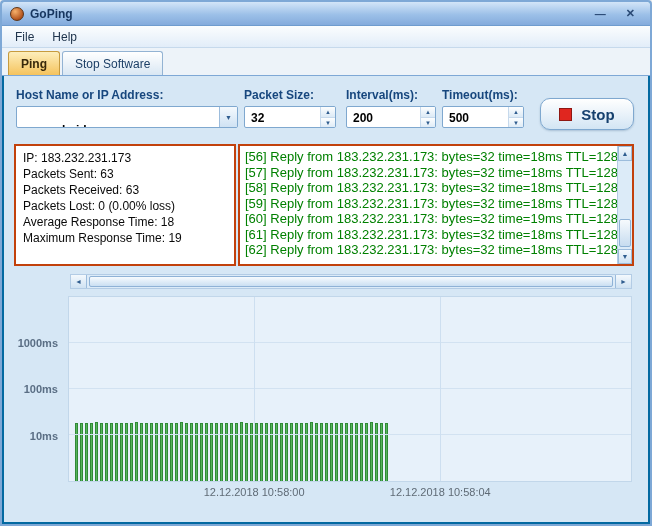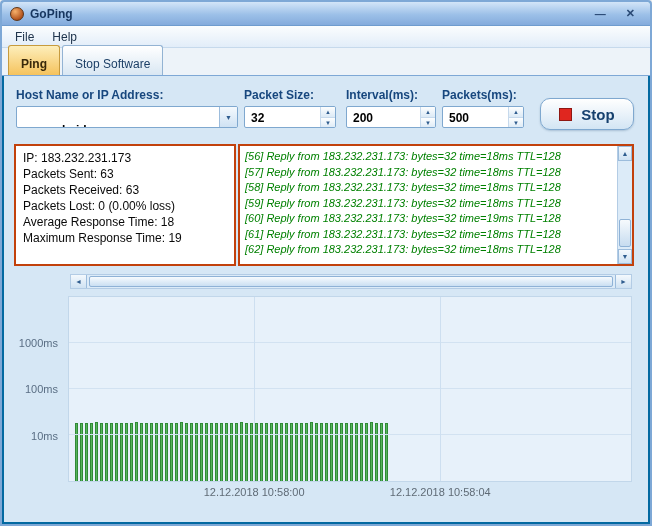--- a/index.html
+++ b/index.html
@@ -8,55 +8,55 @@
   
   .titlebar{height:24px;background:linear-gradient(#d3e5f8,#9cc0e8 55%,#84abdc);display:flex;align-items:center;padding:0 8px;gap:6px;border-bottom:1px solid #6f9cce;}
   .app-icon{width:14px;height:14px;border-radius:50%;background:radial-gradient(circle at 35% 30%,#f6b06a,#b3541e 70%,#6e2f0e);border:1px solid #5f3414;}
   .title{font-size:12px;font-weight:bold;color:#17365f;flex:1;}
   .winbtn{font-size:11px;font-weight:bold;color:#2a4a75;padding:0 7px;cursor:default;}
   
   .menubar{height:22px;background:linear-gradient(#fbfdfe,#e2edf9);border-bottom:1px solid #c6d9ec;display:flex;align-items:center;padding:0 4px;}
   .menu-item{font-size:12px;color:#20354d;padding:3px 9px;}
   
   .tabstrip{height:28px;background:#edf3f9;display:flex;align-items:flex-end;padding:0 0 0 6px;border-bottom:1px solid #7ea8d6;}
-  .tab{font-size:12px;color:#1c3f66;padding:11px 12px 4px;border:1px solid #93b3d3;border-bottom:none;border-radius:3px 3px 0 0;margin-right:2px;background:linear-gradient(#ffffff,#d9e7f3);}
+  .tab{font-size:12px;color:#1c3f66;padding:5px 12px 4px;border:1px solid #93b3d3;border-bottom:none;border-radius:3px 3px 0 0;margin-right:2px;background:linear-gradient(#ffffff,#d9e7f3);}
   .tab.active{background:linear-gradient(#fdeebb,#f5c35d);border-color:#c79b3e;font-weight:bold;color:#38280a;}
   
   .content{position:absolute;left:2px;right:2px;top:74px;bottom:2px;background:#d6e7f5;}
   .lbl{position:absolute;top:12px;font-size:12px;font-weight:bold;color:#17477e;white-space:nowrap;}
   .combo{position:absolute;left:12px;top:30px;width:222px;height:22px;background:#fff;border:1px solid #7fa8cf;border-radius:2px;display:flex;overflow:hidden;}
   .combo-text{flex:1;font-size:12px;font-weight:bold;color:#000;padding:16px 6px;white-space:nowrap;margin-left:8px;}
   .combo-btn{width:18px;border-left:1px solid #9cbcdc;background:linear-gradient(#f4f9fd,#cfe2f3);display:flex;align-items:center;justify-content:center;font-size:7px;color:#2f5d8f;}
   .spin{position:absolute;top:30px;height:22px;background:#fff;border:1px solid #7fa8cf;border-radius:2px;display:flex;overflow:hidden;}
   .spin-val{flex:1;font-size:12px;font-weight:bold;color:#000;padding:4px 6px;}
   .spin-btns{width:15px;display:flex;flex-direction:column;border-left:1px solid #c6d9ec;}
   .spin-up,.spin-down{flex:1;font-size:6px;line-height:10px;text-align:center;color:#2f5d8f;background:linear-gradient(#fdfefe,#dceaf6);}
   .spin-up{border-bottom:1px solid #c6d9ec;}
   .stop-btn{position:absolute;left:536px;top:22px;width:94px;height:32px;border:1px solid #7fa8cf;border-radius:10px;background:linear-gradient(#ffffff,#d3e5f4);display:flex;align-items:center;justify-content:center;gap:9px;box-shadow:0 1px 2px rgba(40,80,120,.25);}
   .stop-icon{width:13px;height:13px;background:#e0261f;border:1px solid #8f1712;}
   .stop-label{font-size:15px;font-weight:bold;color:#16406e;}
   .panel{position:absolute;top:68px;background:#fff;border:2px solid #c2410c;}
   .stats{left:10px;width:222px;height:122px;padding:4px 7px;}
   .stat-line{font-size:12px;line-height:16px;color:#0a0a0a;white-space:nowrap;}
   .logpanel{left:234px;width:396px;height:122px;display:flex;padding:0;}
   .log-list{flex:1;padding:3px 5px;overflow:hidden;}
-  .log-line{font-size:11px;line-height:15.5px;white-space:nowrap;font-style:italic;}
+  .log-line{font-size:13px;line-height:15.5px;white-space:nowrap;}
   .vscroll{width:15px;background:#dcebf8;border-left:1px solid #b3cce5;display:flex;flex-direction:column;}
   .vs-btn{height:15px;font-size:7px;color:#2f5d8f;text-align:center;line-height:14px;background:linear-gradient(#f4f9fd,#cfe2f3);border:1px solid #9cbcdc;}
   .vs-track{flex:1;position:relative;}
   .vs-thumb{position:absolute;left:1px;right:1px;bottom:2px;height:28px;background:linear-gradient(#f6fafd,#c7dcf0);border:1px solid #8fb2d6;border-radius:2px;}
   .hscroll{position:absolute;left:66px;top:198px;width:562px;height:15px;background:#dcebf8;border:1px solid #b3cce5;display:flex;}
   .hs-btn{width:16px;font-size:7px;color:#2f5d8f;text-align:center;line-height:13px;background:linear-gradient(#f4f9fd,#cfe2f3);}
   .hs-btn.left{border-right:1px solid #9cbcdc;}
   .hs-btn.right{border-left:1px solid #9cbcdc;}
   .hs-track{flex:1;position:relative;}
   .hs-thumb{position:absolute;top:1px;bottom:1px;left:2px;right:2px;background:linear-gradient(#f7fbfe,#cadff2);border:1px solid #8fb2d6;border-radius:2px;}
   
   .chart-yaxis{position:absolute;left:0;top:220px;width:62px;height:186px;}
-  .ytick{position:absolute;right:8px;font-size:11px;font-weight:normal;color:#5a6e84;white-space:nowrap;}
+  .ytick{position:absolute;right:8px;font-size:11px;font-weight:bold;color:#5a6e84;white-space:nowrap;}
   .chart-plot{position:absolute;left:64px;top:220px;width:564px;height:186px;background:#e7f1fa;border:1px solid #c2d7ea;}
   .hgrid{position:absolute;left:0;right:0;height:1px;background:#d2e2f1;}
   .vgrid{position:absolute;top:0;bottom:0;width:1px;background:#cddff0;}
   .chart-bars{position:absolute;left:6px;right:0;top:0;bottom:0;display:flex;align-items:flex-end;gap:2px;}
   .bar{width:3px;border:1px solid #2f8a35;border-bottom:none;flex:0 0 auto;}
   .chart-xaxis{position:absolute;left:64px;top:410px;width:564px;height:16px;}
   .xtick{position:absolute;width:150px;text-align:center;font-size:11px;color:#5f6b76;white-space:nowrap;}
 </style>
 </head>
 <body>
@@ -78,21 +78,21 @@
   <div class="tabstrip">
       <div class="tab active">Ping</div>
       <div class="tab">Stop Software</div>
     </div>
 
   <div class="content">
 
     <span class="lbl" style="left:12px">Host Name or IP Address:</span>
     <span class="lbl" style="left:240px">Packet Size:</span>
     <span class="lbl" style="left:342px">Interval(ms):</span>
-    <span class="lbl" style="left:438px">Packets(ms):</span>
+    <span class="lbl" style="left:438px">Timeout(ms):</span>
 
     <div class="combo">
       <span class="combo-text">www.baidu.com</span>
       <span class="combo-btn">
           <span>▼</span>
         </span>
     </div>
 
     <div class="spin" style="left:240px;width:92px">
       <span class="spin-val">32</span>

